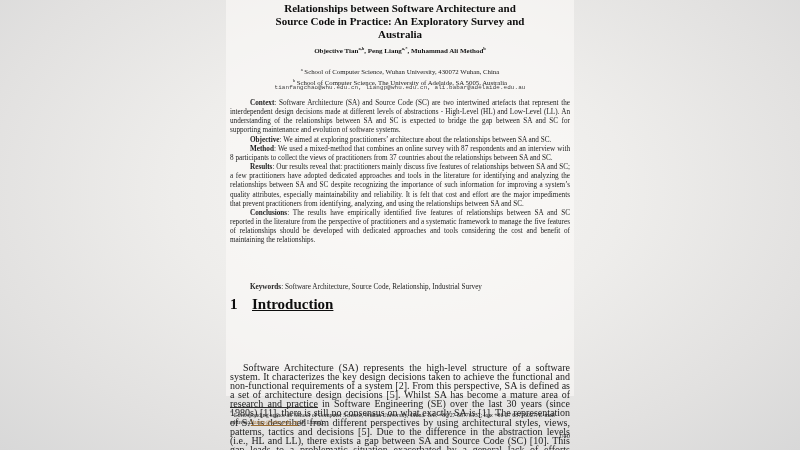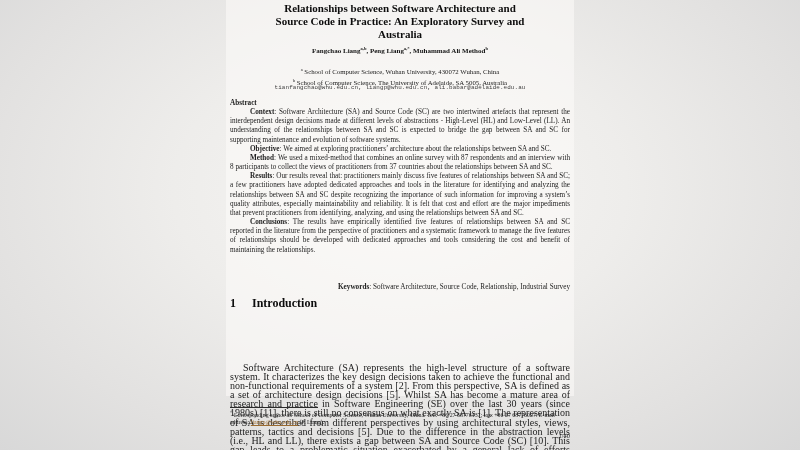--- a/index.html
+++ b/index.html
@@ -38,23 +38,23 @@
     top: 84px; text-align: center;
     font-family: "Liberation Mono", "DejaVu Sans Mono", monospace;
     font-size: 5.9px; color: #3c3c3c; letter-spacing: 0.1px;
   }
 
   .abstract { top: 99px; height: 186px; overflow: hidden; font-size: 7.2px; line-height: 9.15px; text-align: justify; }
   .abstract .abshead { font-weight: bold; }
   .abstract p { margin: 0; }
   .lbl { font-weight: bold; margin-left: 20px; }
 
-  .keywords { top: 283px; font-size: 7.2px; text-align: right; }
+  .keywords { top: 283px; font-size: 7.2px; }
 
-  .sec-heading { top: 296px; font-weight: bold; font-size: 12px; color: #0d0d0d; }
+  .sec-heading { top: 296px; font-weight: bold; font-size: 15px; color: #0d0d0d; text-decoration: underline; }
   .sec-heading .secnum { display: inline-block; width: 22px; }
 
   .intro { top: 316px; height: 93px; overflow: hidden; font-size: 10px; line-height: 9.1px; text-align: justify; text-indent: 13px; margin-top: 47px; }
 
   .footrule { position: absolute; left: 4px; top: 407px; width: 88px; border-top: 0.8px solid #2b2b2b; }
   .footnote { top: 410px; font-size: 5.9px; line-height: 6.9px; text-align: left; color: #222; }
   .footnote sup { font-size: 4.2px; }
   .email-link { color: #9c6b2f; text-decoration: underline; cursor: pointer; }
 
   .pagenum { top: 432px; text-align: right; font-size: 6.5px; color: #222; }
@@ -65,32 +65,31 @@
 <div class="canvas">
   <div class="paper">
 
     <div class="block title">
       <div>Relationships between Software Architecture and</div>
       <div>Source Code in Practice: An Exploratory Survey and</div>
       <div>Australia</div>
     </div>
 
     <div class="block authors">
-      <span>Fangchao Liang</span><sup>a,b</sup><span>, </span><span>Peng Liang</span><sup>a,*</sup><span>, </span><span>Muhammad Ali Method</span><sup>b</sup>
+      <span>Objective Tian</span><sup>a,b</sup><span>, </span><span>Peng Liang</span><sup>a,*</sup><span>, </span><span>Muhammad Ali Method</span><sup>b</sup>
     </div>
 
     <div class="block affils">
       <div><sup>a</sup><span> School of Computer Science, Wuhan University, 430072 Wuhan, China</span></div>
       <div><sup>b</sup><span> School of Computer Science, The University of Adelaide, SA 5005, Australia</span></div>
     </div>
 
     <div class="block emails">tianfangchao@whu.edu.cn, liangp@whu.edu.cn, ali.babar@adelaide.edu.au</div>
 
     <div class="block abstract">
-      <div class="abshead">Abstract</div>
       <p><span class="lbl">Context</span><span>: Software Architecture (SA) and Source Code (SC) are two intertwined artefacts that represent the interdependent design decisions made at different levels of abstractions - High-Level (HL) and Low-Level (LL). An understanding of the relationships between SA and SC is expected to bridge the gap between SA and SC for supporting maintenance and evolution of software systems.</span></p>
       <p><span class="lbl">Objective</span><span>: We aimed at exploring practitioners’ architecture about the relationships between SA and SC.</span></p>
       <p><span class="lbl">Method</span><span>: We used a mixed-method that combines an online survey with 87 respondents and an interview with 8 participants to collect the views of practitioners from 37 countries about the relationships between SA and SC.</span></p>
       <p><span class="lbl">Results</span><span>: Our results reveal that: practitioners mainly discuss five features of relationships between SA and SC; a few practitioners have adopted dedicated approaches and tools in the literature for identifying and analyzing the relationships between SA and SC despite recognizing the importance of such information for improving a system’s quality attributes, especially maintainability and reliability. It is felt that cost and effort are the major impediments that prevent practitioners from identifying, analyzing, and using the relationships between SA and SC.</span></p>
       <p><span class="lbl">Conclusions</span><span>: The results have empirically identified five features of relationships between SA and SC reported in the literature from the perspective of practitioners and a systematic framework to manage the five features of relationships should be developed with dedicated approaches and tools considering the cost and benefit of maintaining the relationships.</span></p>
     </div>
 
     <div class="block keywords">
       <span class="lbl">Keywords</span><span>: Software Architecture, Source Code, Relationship, Industrial Survey</span>
     </div>

